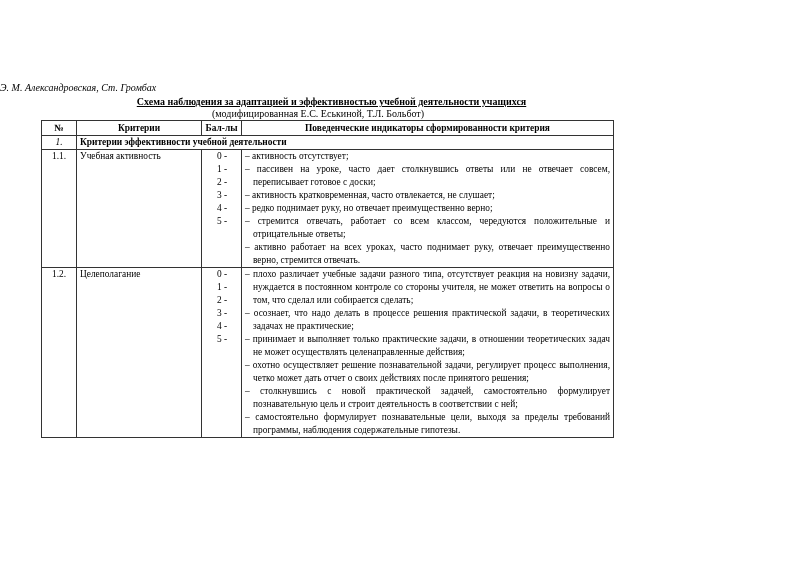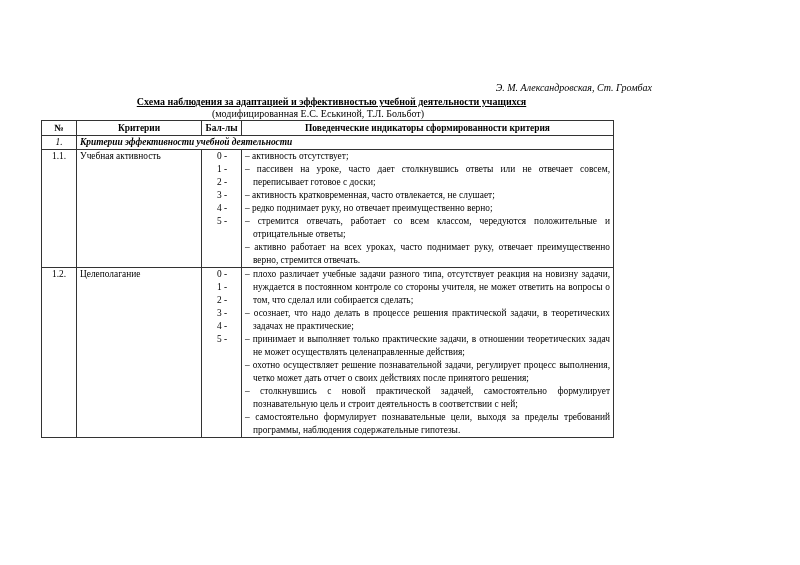--- a/index.html
+++ b/index.html
@@ -2,21 +2,21 @@
 <html><head>
 <meta charset="utf-8">
 <style>
   html, body { margin: 0; padding: 0; background: #ffffff; }
   body {
     width: 800px; height: 565px; position: relative; overflow: hidden;
     font-family: "Liberation Serif", "DejaVu Serif", serif;
     color: #000;
   }
   .authors {
-    position: absolute; top: 82px; left: 0; width: 652px; text-align: right;
+    position: absolute; top: 82px; left: 0; width: 652px; text-align: left;
     font-size: 10px; font-style: italic; line-height: 12px;
   }
   .title {
     position: absolute; top: 96px; left: 0; width: 663px; text-align: center;
     font-size: 10px; font-weight: bold; text-decoration: underline; line-height: 12px;
   }
   .subtitle {
     position: absolute; top: 108px; left: 0; width: 636px; text-align: center;
     font-size: 10px; line-height: 12px;
   }
@@ -27,21 +27,21 @@
   }
   table.main td, table.main th {
     border: 1px solid #333; vertical-align: top; padding: 0 3px;
   }
   table.main th { font-weight: bold; text-align: center; padding-top: 1px; }
   col.c1 { width: 35px; }
   col.c2 { width: 125px; }
   col.c3 { width: 40px; }
   col.c4 { width: 372px; }
   .num { text-align: center; }
-  .section td.sec-title { font-weight: bold; font-style: italic; }
+  .section td.sec-title { font-weight: bold; }
   .section td.num { font-style: italic; }
   .scores { text-align: left; padding-left: 15px !important; }
   .score { display: block; }
   .ind { display: block; text-align: justify; padding-left: 8px; text-indent: -8px; }
 </style>
 </head>
 <body>
 
 <div class="authors">Э. М. Александровская, Ст. Громбах</div>
 <div class="title">Схема наблюдения за адаптацией и эффективностью учебной деятельности учащихся</div>

